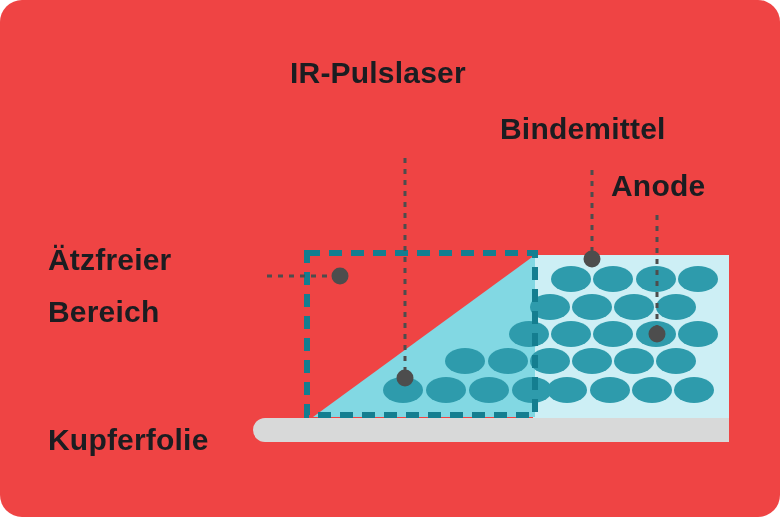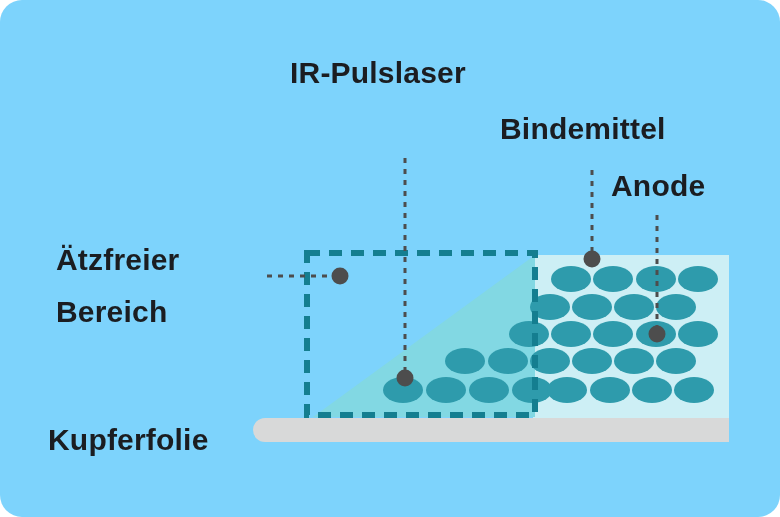--- a/index.html
+++ b/index.html
@@ -1,36 +1,36 @@
 <!DOCTYPE html>
 <html><head>
 <meta charset="utf-8">
 <style>
   html,body { margin:0; padding:0; background:#ffffff; }
   body { font-family:"Liberation Sans", sans-serif; }
   .card {
     position:relative;
     width:780px; height:517px;
-    background:#7dd3fc;
+    background:#ef4444;
     border-radius:22px;
     overflow:hidden;
   }
   .diagram-svg { position:absolute; left:0; top:0; width:780px; height:517px; }
   .label {
     position:absolute;
     font-weight:700;
     color:#1b1d21;
     font-size:30px;
     letter-spacing:0.2px;
     white-space:nowrap;
   }
   .ir-label         { left:290px; top:44px;  line-height:58px; }
   .bindemittel-label{ left:500px; top:112px;text-align:center; }
   .anode-label      { left:611px; top:169px; }
-  .atzfreier-label  { left:48px;  top:234px; line-height:52px;margin-left:8px; }
+  .atzfreier-label  { left:48px;  top:234px; line-height:52px; }
   .kupferfolie-label{ left:48px;  top:423px; }
 </style>
 </head>
 <body>
 
 <div class="card">
 
   <svg class="diagram-svg" viewBox="0 0 780 517" xmlns="http://www.w3.org/2000/svg">
       <rect x="533" y="255" width="196" height="163" fill="#cdeff5"></rect>
       <polygon points="313,417 535,417 535,255" fill="#82d8e3"></polygon>

